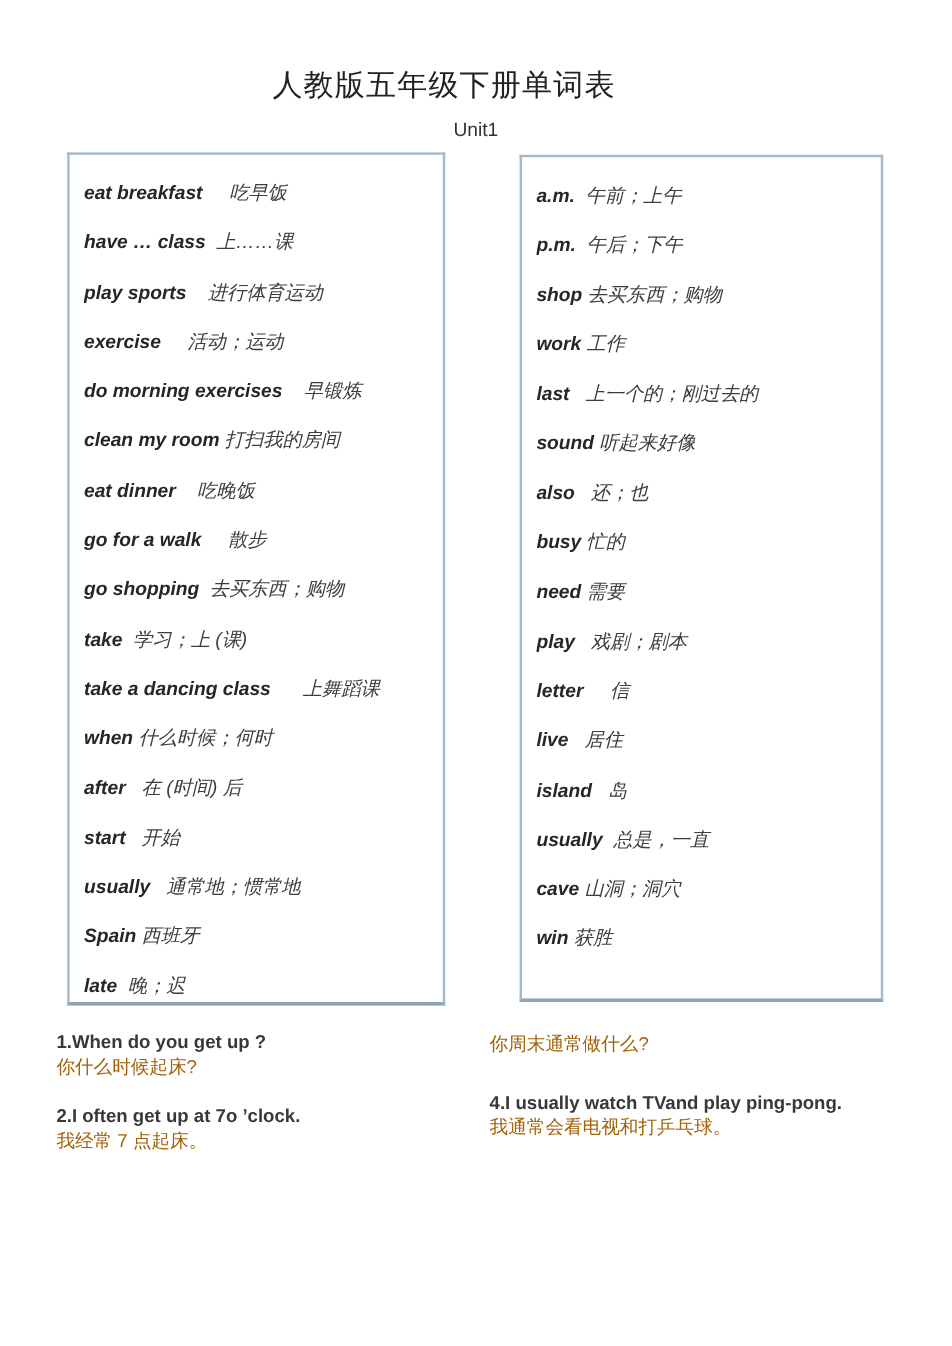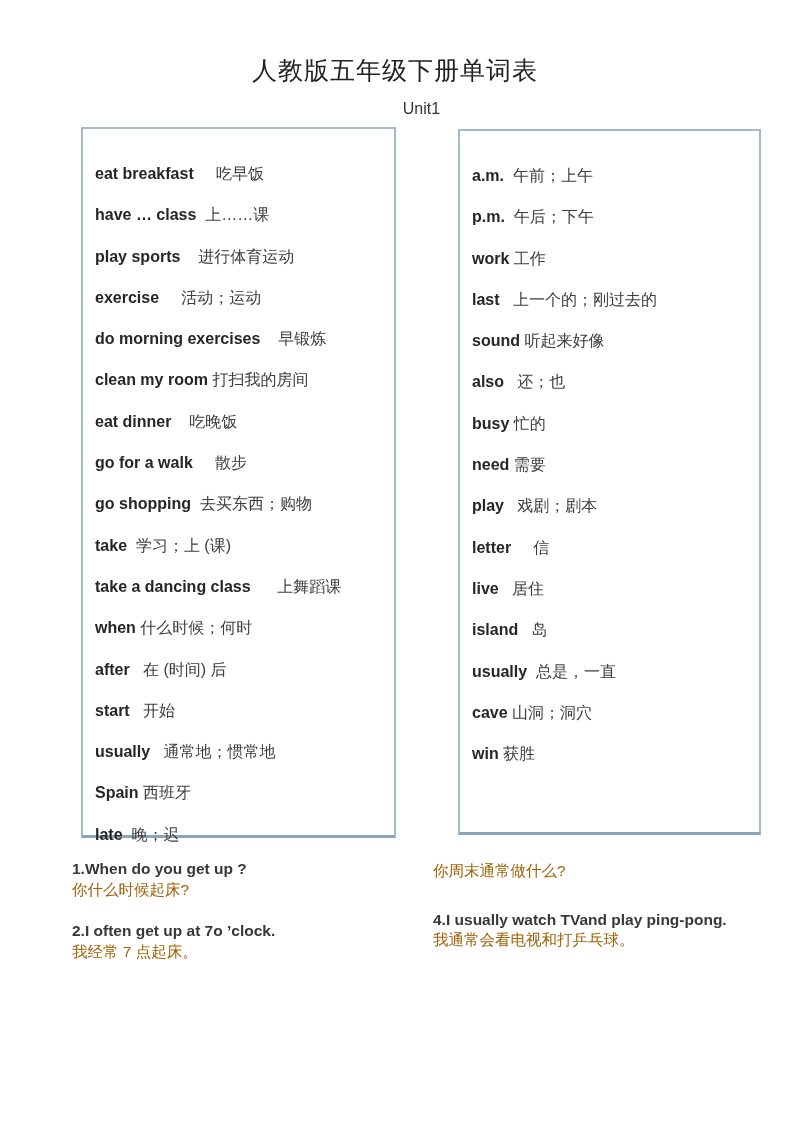--- a/index.html
+++ b/index.html
@@ -3,21 +3,20 @@
 <meta charset="utf-8">
 <style>
   html, body { margin: 0; padding: 0; background: #ffffff; }
   .page {
     position: relative;
     width: 758px;
     height: 1122px;
     background: #ffffff;
     font-family: "Liberation Sans", "DejaVu Sans", sans-serif;
     overflow: hidden;
-    margin-left: 25px;
   }
   .doc-title {
     position: absolute;
     top: 54px;
     left: 0;
     width: 740px;
     text-align: center;
     font-family: "Liberation Serif", "DejaVu Serif", serif;
     font-size: 25px;
     font-weight: 400;
@@ -38,21 +37,22 @@
     box-sizing: border-box;
     border: 2px solid #a4bacb;
     border-bottom: 3px solid #8ca4b6;
     background: #ffffff;
   }
   .vocab-box.left  { left: 56px;  top: 127px; width: 315px; height: 711px; }
   .vocab-box.right { left: 433px; top: 129px; width: 303px; height: 706px; }
   .vocab-list {
     list-style: none;
     margin: 0;
-    padding: 24px 0 0 12px;
+    padding: 12px 0 0 12px;
+    font-style: italic;
   }
   .vocab-row {
     height: 41.3px;
     line-height: 41.3px;
     white-space: pre;
     font-size: 16px;
     overflow: hidden;
   }
   .vocab-en { font-weight: 700; color: #262626; }
   .vocab-cn { font-weight: 400; color: #3d3d3d; }
@@ -97,20 +97,21 @@
         <li class="vocab-row"><span class="vocab-en">usually   </span><span class="vocab-cn">通常地；惯常地</span></li>
         <li class="vocab-row"><span class="vocab-en">Spain </span><span class="vocab-cn">西班牙</span></li>
         <li class="vocab-row"><span class="vocab-en">late  </span><span class="vocab-cn">晚；迟</span></li>
       </ul>
   </div>
 
   <div class="vocab-box right">
     <ul class="vocab-list" id="vocab-right">
         <li class="vocab-row"><span class="vocab-en">a.m.  </span><span class="vocab-cn">午前；上午</span></li>
         <li class="vocab-row"><span class="vocab-en">p.m.  </span><span class="vocab-cn">午后；下午</span></li>
+        <li class="vocab-row"><span class="vocab-en">shop </span><span class="vocab-cn">去买东西；购物</span></li>
         <li class="vocab-row"><span class="vocab-en">work </span><span class="vocab-cn">工作</span></li>
         <li class="vocab-row"><span class="vocab-en">last   </span><span class="vocab-cn">上一个的；刚过去的</span></li>
         <li class="vocab-row"><span class="vocab-en">sound </span><span class="vocab-cn">听起来好像</span></li>
         <li class="vocab-row"><span class="vocab-en">also   </span><span class="vocab-cn">还；也</span></li>
         <li class="vocab-row"><span class="vocab-en">busy </span><span class="vocab-cn">忙的</span></li>
         <li class="vocab-row"><span class="vocab-en">need </span><span class="vocab-cn">需要</span></li>
         <li class="vocab-row"><span class="vocab-en">play   </span><span class="vocab-cn">戏剧；剧本</span></li>
         <li class="vocab-row"><span class="vocab-en">letter     </span><span class="vocab-cn">信</span></li>
         <li class="vocab-row"><span class="vocab-en">live   </span><span class="vocab-cn">居住</span></li>
         <li class="vocab-row"><span class="vocab-en">island   </span><span class="vocab-cn">岛</span></li>

